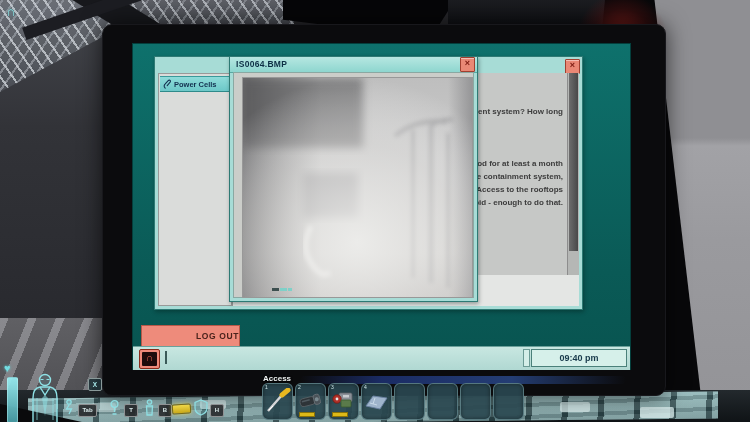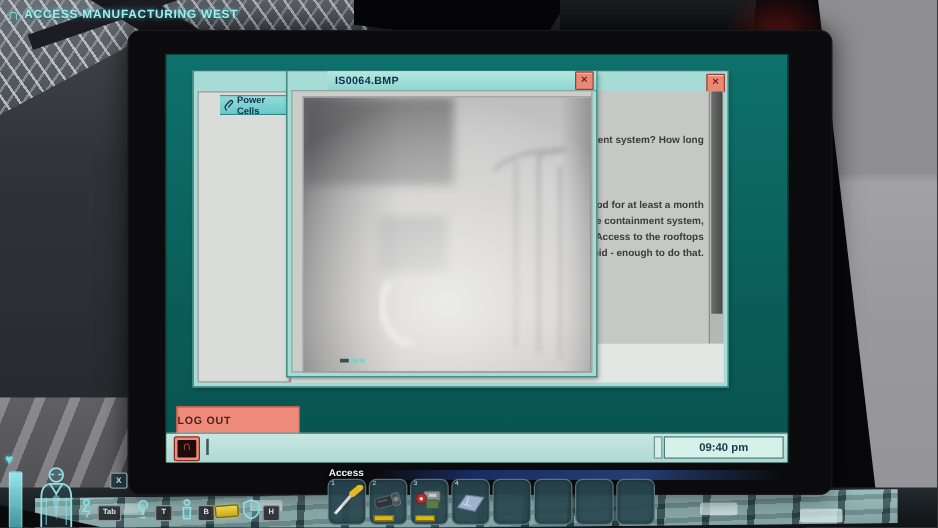--- a/index.html
+++ b/index.html
@@ -55,46 +55,46 @@
   
   .screen{left:132px;top:43px;width:497px;height:325px;
     background:linear-gradient(#0e716c,#0a5a56 70%,#085450);border:1px solid #043f3c;}
   .screen .abs{position:absolute;}
 
   .win{background:#a7dcd6;border:1px solid #2e7a74;box-shadow:1px 2px 4px rgba(0,20,18,.35);}
   .email-win{left:21px;top:12px;width:427px;height:252px;}
   .image-win{left:96px;top:12px;width:247px;height:244px;}
 
   .titlebar{left:0;top:0;right:0;height:15px;background:linear-gradient(#b6e7e1,#8ed6cf);
-    border-bottom:1px solid #5aa8a2;margin-left:32px;}
+    border-bottom:1px solid #5aa8a2;}
   .title-text{left:6px;top:2px;font-size:8.5px;font-weight:bold;color:#0d2f45;letter-spacing:.3px;}
   .close-btn{width:13px;height:13px;background:#e98875;border:1px solid #a04030;border-radius:1px;
     box-shadow:inset 0 1px 0 rgba(255,255,255,.45);color:#7a190f;font-size:9px;font-weight:bold;
     line-height:11px;text-align:center;cursor:pointer;}
 
   .left-panel{left:3px;top:16px;width:72px;height:231px;background:#dadcda;border:1px solid rgba(110,110,110,.6);}
   .attach-row{left:1px;top:2px;right:1px;height:16px;display:flex;align-items:center;gap:2px;padding-left:3px;
     background:linear-gradient(#8fdcda,#6cc8c8);border-top:1px solid #3a9a9a;border-bottom:1px solid #2e8a8a;
-    cursor:pointer;box-sizing:border-box;margin-left:16px;}
+    cursor:pointer;box-sizing:border-box;}
   .attach-label{font-size:7.5px;font-weight:bold;color:#13304f;}
 
   .text-area{left:77px;top:16px;right:3px;height:202px;background:#c6c8c6;border-left:1px solid #8a8a8a;overflow:hidden;}
   .scrollbar{right:0;top:0;width:11px;height:100%;background:#b5b7b5;border-left:1px solid #8d8d8d;}
   .scroll-thumb{left:1px;top:0;width:9px;height:178px;background:linear-gradient(90deg,#6d6d6d,#484848);}
   .mail-line{right:16px;white-space:nowrap;font-size:8px;font-weight:600;color:#3c3c3c;}
   .bottom-strip{left:77px;top:218px;right:3px;bottom:3px;background:#e4e6e4;border-left:1px solid #9a9a9a;}
 
   .img-body{left:3px;top:15px;right:3px;bottom:3px;background:#cbcdc9;border:1px solid #8aa8a2;}
   .bmp{left:8px;top:4px;width:229px;height:219px;border:1px solid #989898;}
   .dash{width:7px;height:3px;background:#3d4f4f;display:inline-block;margin-right:1px;}
   .dash.lt{background:#7fd0c8;}
 
   .logout-btn{left:8px;top:281px;width:97px;height:21px;background:#ee8b7b;border:1px solid #b85848;
     border-bottom:none;color:#4a231c;font-size:8.5px;font-weight:bold;letter-spacing:.6px;
-    text-align:left;line-height:21px;cursor:pointer;}
+    text-align:right;line-height:21px;cursor:pointer;}
   .taskbar{left:0;top:302px;right:0;height:23px;background:linear-gradient(#c8e7e1,#b0d8d2);
     border-top:1px solid #6aa09a;}
   .app-icon{left:6px;top:2px;width:19px;height:18px;background:#ee8a7a;border:1px solid #8a2a1a;
     border-radius:2px;cursor:pointer;}
   .app-icon-inner{left:2px;top:2px;right:2px;bottom:2px;background:#1e0c0c;border-radius:1px;
     color:#e06050;font-size:10px;font-weight:bold;text-align:center;line-height:12px;}
   .cursor-tick{left:32px;top:4px;width:2px;height:13px;background:#3a5a58;}
   .time-sep{right:100px;top:2px;width:5px;height:16px;background:#d4eee8;border:1px solid #6a9a94;}
   .time-box{right:3px;top:2px;width:94px;height:16px;background:#d6f0ea;border:1px solid #4a807a;
     color:#17394a;font-size:9px;font-weight:600;text-align:center;line-height:16px;}
@@ -234,21 +234,20 @@
       <div class="abs app-icon-inner">∩</div>
     </div>
     <div class="abs cursor-tick"></div>
     <div class="abs time-sep"></div>
     <div class="abs time-box">09:40 pm</div>
   </div>
 </div>
 
 <div class="abs loc-bar">
   <span class="loc-icon">∩</span>
-  <span class="loc-text">ACCESS MANUFACTURING WEST</span>
 </div>
 
 <span class="abs heart">♥</span>
 <div class="abs health-bar"></div>
 <svg class="abs" style="left:24px;top:372px;" width="42" height="50" viewBox="0 0 42 50">
   <g stroke="#8fe2e6" stroke-width="1.4" fill="rgba(120,215,220,.12)">
     <circle cx="21" cy="8" r="5.5"></circle>
     <path d="M9 50 L9 26 Q9 16 16 15 L26 15 Q33 16 33 26 L33 50"></path>
     <path d="M16 15 L21 23 L26 15" fill="none"></path>
     <path d="M21 23 l3 3 l-3 18 l-3 -18 z" fill="rgba(143,226,230,.55)" stroke="none"></path>

